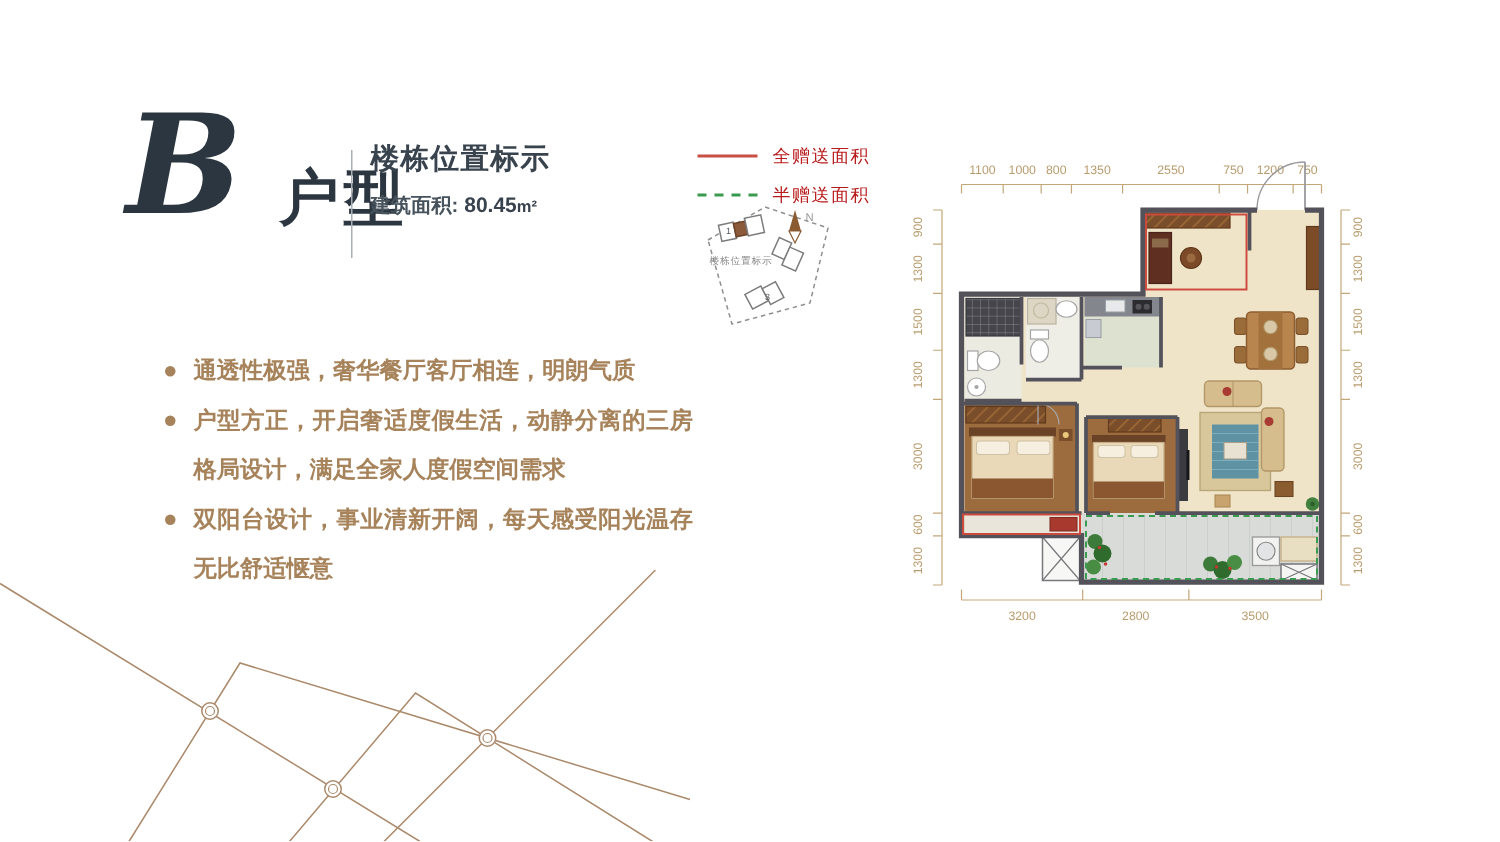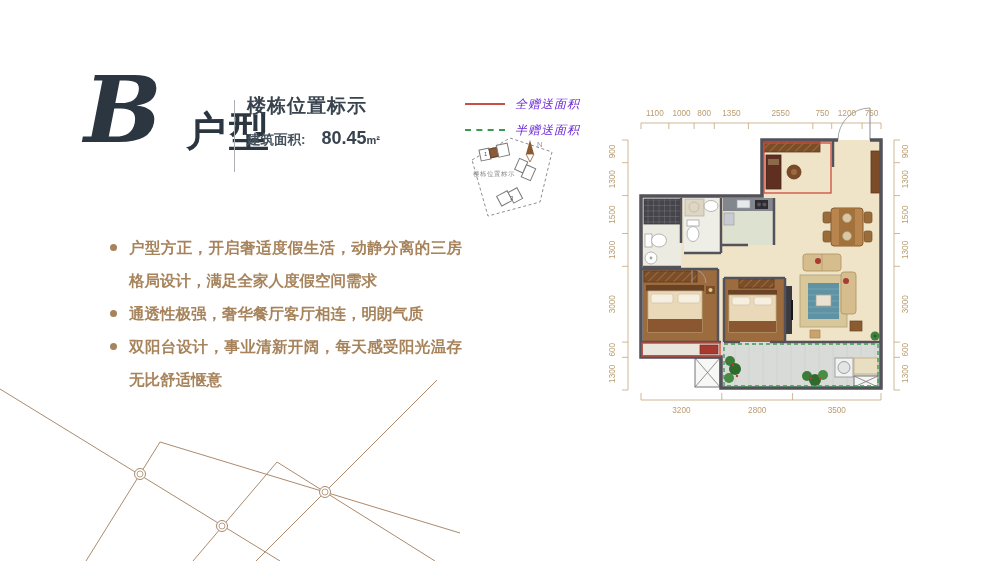--- a/index.html
+++ b/index.html
@@ -6,35 +6,35 @@
   #stage{position:relative;width:1000px;height:561px;background:#ffffff;overflow:hidden;
          font-family:"Liberation Sans","DejaVu Sans",sans-serif;}
   
   .b-letter{position:absolute;left:84px;top:60px;font-family:"DejaVu Serif","Liberation Serif",serif;
             font-style:italic;font-weight:700;font-size:92px;line-height:100px;color:#2c3640;}
   .b-suffix{position:absolute;left:186px;top:104px;font-size:40px;font-weight:700;color:#2c3640;letter-spacing:3px;}
   .hdr-divider{position:absolute;left:234px;top:100px;width:1px;height:72px;background:#aab0b5;}
   .hdr-right{position:absolute;left:247px;top:93px;}
   .layout-name{font-size:19px;font-weight:700;color:#39434e;letter-spacing:1px;}
   .area-row{margin-top:9px;font-size:13.5px;color:#46525c;font-weight:600;}
-  .area-row .val{font-size:18px;font-weight:700;color:#39434e;margin-left:16px;}
+  .area-row .val{font-size:14px;font-weight:700;color:#39434e;margin-left:4px;}
   .area-row .unit{font-size:11px;color:#39434e;text-align:right;}
   
   .features{position:absolute;left:108px;top:231px;width:354px;list-style:none;margin:0;padding:0;}
   .features li{position:relative;padding-left:21px;font-size:15.5px;font-weight:700;color:#a7835b;
                line-height:33px;text-align:justify;}
   .features li::before{content:"";position:absolute;left:2px;top:13px;width:7px;height:7px;
                border-radius:50%;background:#a7835b;}
   
   .legend{position:absolute;left:465px;top:95px;}
   .legend-row{display:flex;align-items:center;height:18px;margin-bottom:8px;}
   .legend-line{width:40px;height:0;margin-right:10px;}
   .legend-line.solid{border-top:2px solid #c94f44;}
   .legend-line.dashed{border-top:2px dashed #3a9a4f;}
-  .legend-label{font-size:12px;color:#6d28d9;letter-spacing:1px;font-style:italic;}
+  .legend-label{font-size:12px;color:#b91c1c;letter-spacing:1px;}
   
   #site-svg{position:absolute;left:458px;top:128px;}
   #plan-svg{position:absolute;left:588px;top:95px;}
   #decor-svg{position:absolute;left:0;top:380px;}
   .dim-label{font-size:8.2px;fill:#b99c6e;}
   text{font-family:"Liberation Sans","DejaVu Sans",sans-serif;}
 </style>
 </head>
 <body>
 
@@ -44,22 +44,22 @@
   <div class="b-suffix">户型</div>
   <div class="hdr-divider"></div>
   <div class="hdr-right">
     <div class="layout-name">楼栋位置标示</div>
     <div class="area-row">
       <span>建筑面积:</span><span class="val">80.45</span><span class="unit">m²</span>
     </div>
   </div>
 
   <ul class="features">
+    <li>通透性极强，奢华餐厅客厅相连，明朗气质</li>
     <li>户型方正，开启奢适度假生活，动静分离的三房格局设计，满足全家人度假空间需求</li>
-    <li>通透性极强，奢华餐厅客厅相连，明朗气质</li>
     <li>双阳台设计，事业清新开阔，每天感受阳光温存无比舒适惬意</li>
   </ul>
 
   <div class="legend">
     <div class="legend-row">
       <span class="legend-line solid"></span>
       <span class="legend-label">全赠送面积</span>
     </div>
     <div class="legend-row">
       <span class="legend-line dashed"></span>

